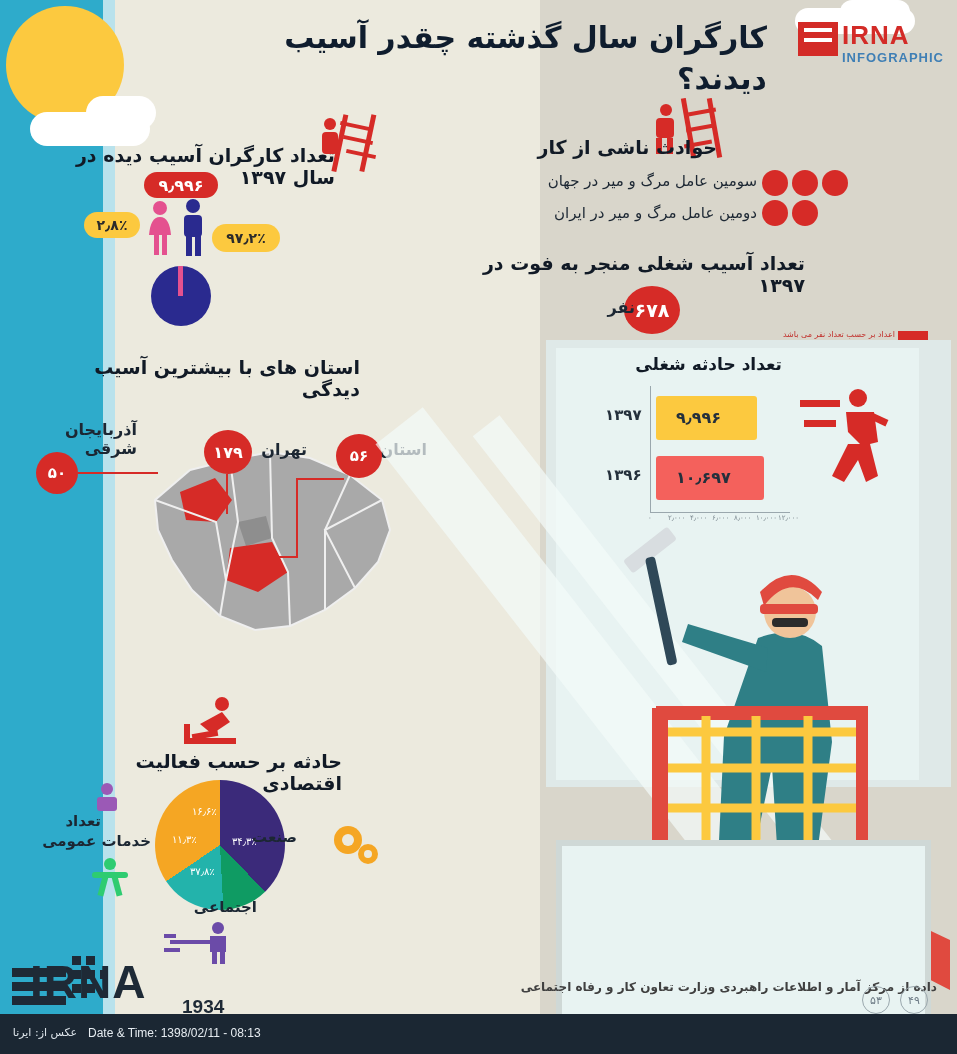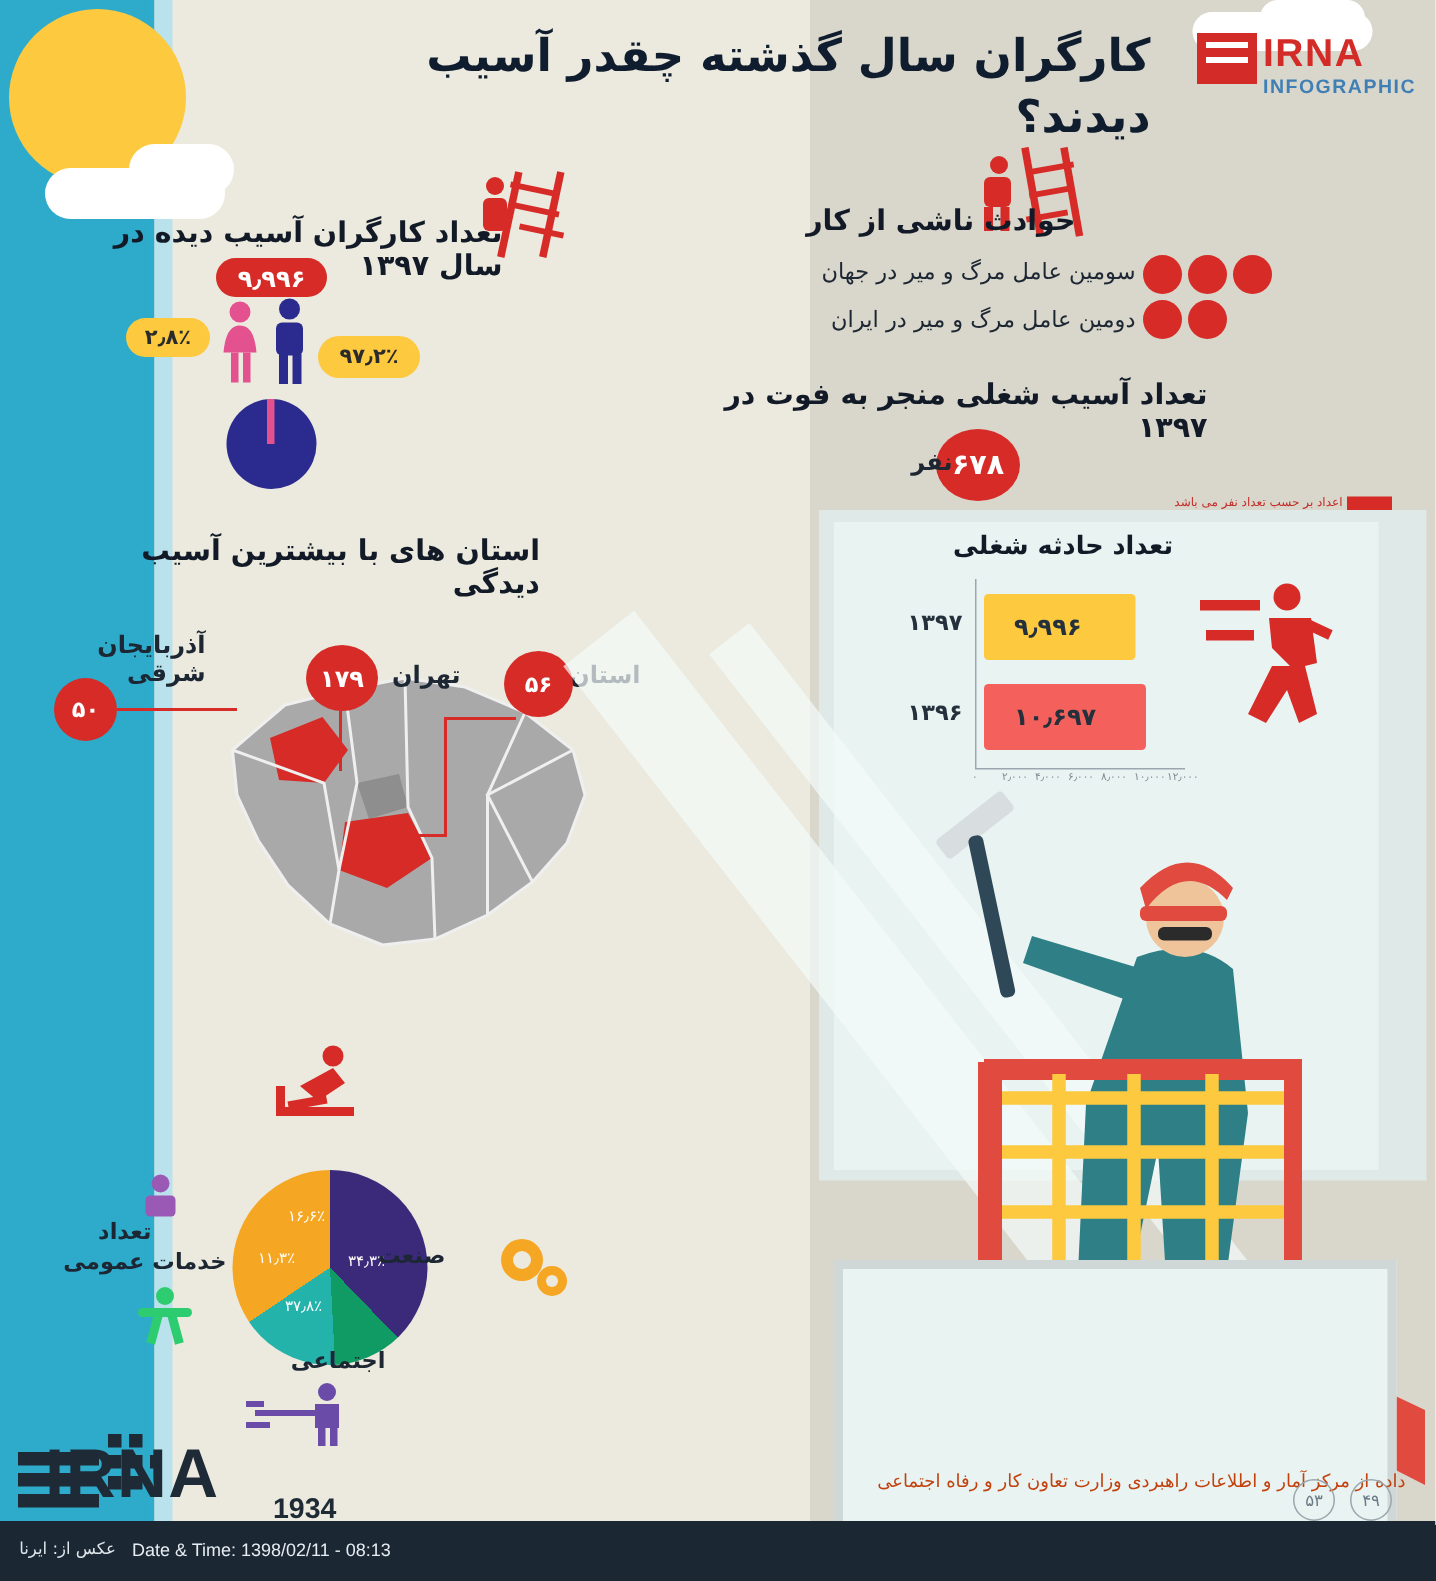--- a/index.html
+++ b/index.html
@@ -73,21 +73,21 @@
 
   
   .worker *{position:absolute;}
 
   
   .pie{position:absolute;left:155px;top:780px;width:130px;height:130px;border-radius:50%;
        background:conic-gradient(#3b2a7a 0deg 136deg,#0f9b63 136deg 177deg,#23b3ab 177deg 236deg,#f5a623 236deg 360deg);}
   .pie-lab{position:absolute;color:#fff;font-size:10px;font-weight:normal;}
 
   
-  .footer-src{position:absolute;right:20px;top:980px;width:560px;font-size:12px;color:#c2410c;text-align:right;direction:rtl;}
+  .footer-src{position:absolute;right:20px;top:980px;width:560px;font-size:12px;color:#404040;text-align:right;direction:rtl;font-weight:bold;}
   .irna-foot{position:absolute;left:30px;top:955px;font-size:46px;font-weight:bold;color:#1e2a36;font-family:"Liberation Sans",sans-serif;letter-spacing:1px;}
   .irna-1934{position:absolute;left:182px;top:996px;font-size:19px;font-weight:bold;color:#1e2a36;font-family:"Liberation Sans",sans-serif;}
   .foot-bar{position:absolute;left:0;top:1014px;width:957px;height:40px;background:#1b2733;}
   .foot-txt{position:absolute;top:1026px;font-size:12px;color:#e6ecf1;font-family:"Liberation Sans",sans-serif;}
   .foot-credit{position:absolute;left:4px;top:1026px;font-size:11px;color:#dfe6ec;direction:rtl;}
   .page-num{position:absolute;top:986px;width:26px;height:26px;border-radius:50%;border:1px solid #9aa7ad;color:#6c7a85;font-size:11px;display:flex;align-items:center;justify-content:center;}
 </style>
 </head>
 <body>
 
@@ -182,20 +182,21 @@
 
   <svg style="position:absolute;left:178px;top:694px;" width="68" height="56" viewBox="0 0 68 56">
     <g fill="#d62b27">
       <circle cx="44" cy="10" r="7"></circle>
       <path d="M22 30 L44 18 L52 28 L34 40 Z"></path>
       <rect x="14" y="38" width="26" height="6" transform="rotate(-10 27 41)"></rect>
       <rect x="6" y="44" width="52" height="6"></rect>
       <rect x="6" y="30" width="6" height="20"></rect>
     </g>
   </svg>
+  <div class="h-sec" style="right:615px;top:750px;width:290px;">حادثه بر حسب فعالیت اقتصادی</div>
 
   <div class="pie"></div>
   <div class="pie-lab" style="left:192px;top:806px;">۱۶٫۶٪</div>
   <div class="pie-lab" style="left:222px;top:836px;margin-left:10px;">۳۴٫۳٪</div>
   <div class="pie-lab" style="left:172px;top:834px;">۱۱٫۳٪</div>
   <div class="pie-lab" style="left:190px;top:866px;">۳۷٫۸٪</div>
 
   <div class="body-txt" style="right:856px;top:812px;width:70px;font-weight:bold;font-size:15px;">تعداد</div>
   <svg style="position:absolute;left:92px;top:782px;" width="30" height="30" viewBox="0 0 30 30">
       <g fill="#9b59b6">

